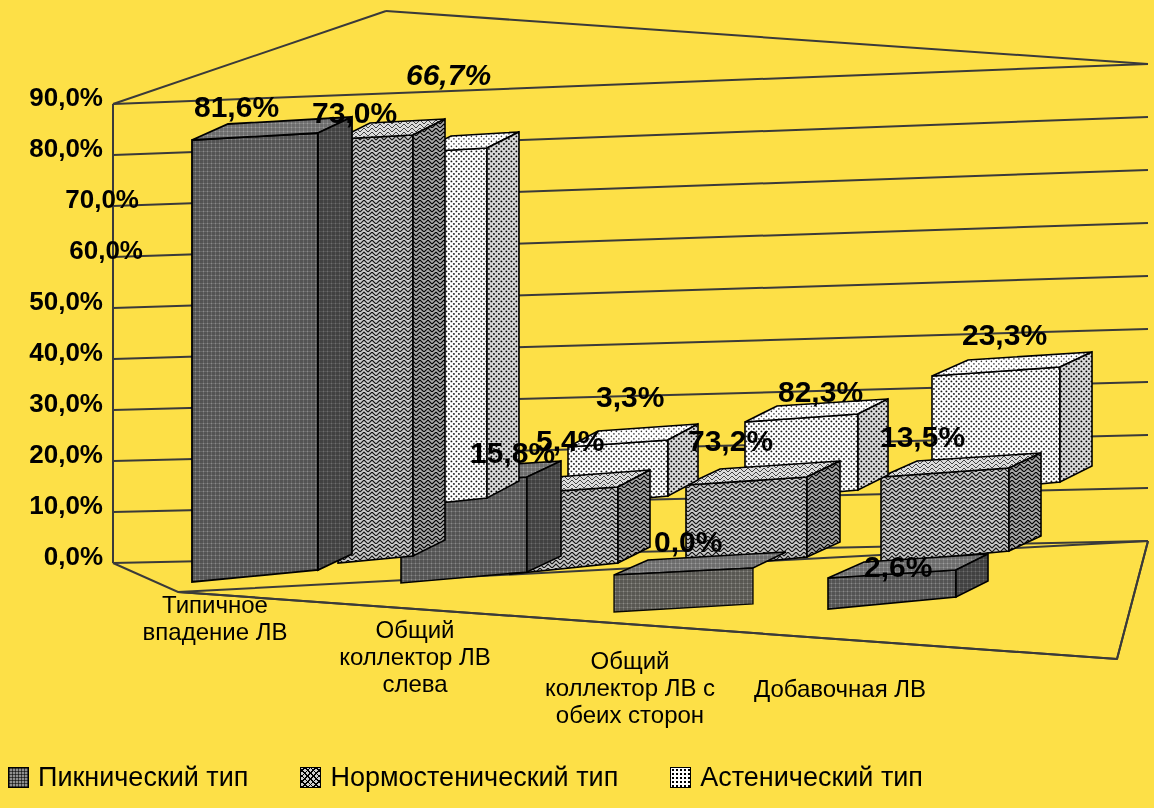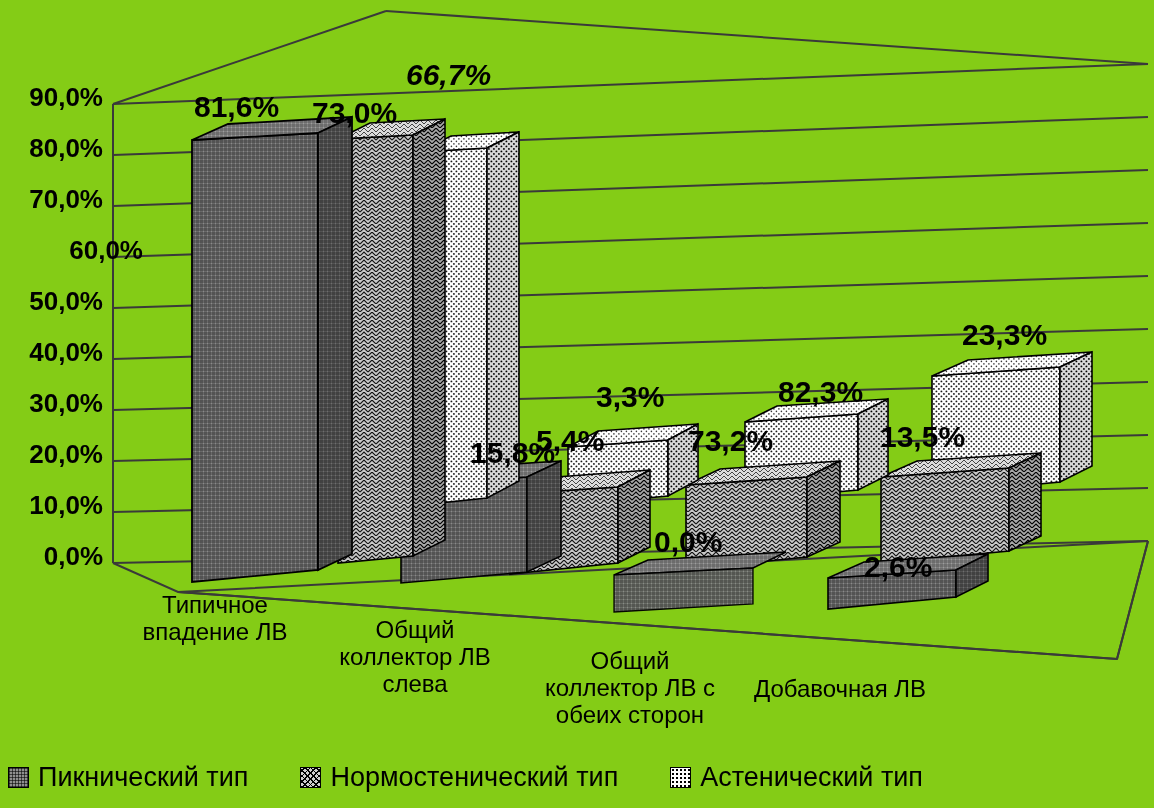--- a/index.html
+++ b/index.html
@@ -9,21 +9,21 @@
   }
   body {
     font-family: "Liberation Sans", sans-serif;
     color: #000000;
   }
   #chart-root {
     position: relative;
     width: 1154px;
     height: 808px;
     overflow: hidden;
-    background: #84cc16;
+    background: #fde047;
   }
   .axis-label {
     position: absolute;
     font-size: 26px;
     font-weight: bold;
     text-align: right;
     white-space: nowrap;
     color: #000;
   }
   .cat-label {
@@ -229,21 +229,21 @@
 
     <g>
       <polygon points="192,140 318,133 318,570 192,582" fill="url(#pat-picnic)" stroke="#000" stroke-width="1.8"></polygon>
       <polygon points="192,140 228,124 352,117 318,133" fill="url(#pat-picnic-top)" stroke="#000" stroke-width="1.8"></polygon>
       <polygon points="318,133 352,117 352,554 318,570" fill="url(#pat-picnic-side)" stroke="#000" stroke-width="1.8"></polygon>
     </g>
   </svg>
 
   <div class="axis-label" style="left:0;width:103px;top:82px;">90,0%</div>
   <div class="axis-label" style="left:0;width:103px;top:133px;">80,0%</div>
-  <div class="axis-label" style="left:0;width:103px;top:184px;">70,0%</div>
+  <div class="axis-label" style="left:0;width:103px;top:184px;padding-left:36px;">70,0%</div>
   <div class="axis-label" style="left:0;width:103px;top:235px;margin-left:40px;">60,0%</div>
   <div class="axis-label" style="left:0;width:103px;top:286px;">50,0%</div>
   <div class="axis-label" style="left:0;width:103px;top:337px;">40,0%</div>
   <div class="axis-label" style="left:0;width:103px;top:388px;">30,0%</div>
   <div class="axis-label" style="left:0;width:103px;top:439px;">20,0%</div>
   <div class="axis-label" style="left:0;width:103px;top:490px;">10,0%</div>
   <div class="axis-label" style="left:0;width:103px;top:541px;">0,0%</div>
 
   <div class="cat-label" style="left:90px;width:250px;top:592px;">Типичное
 впадение ЛВ</div>

